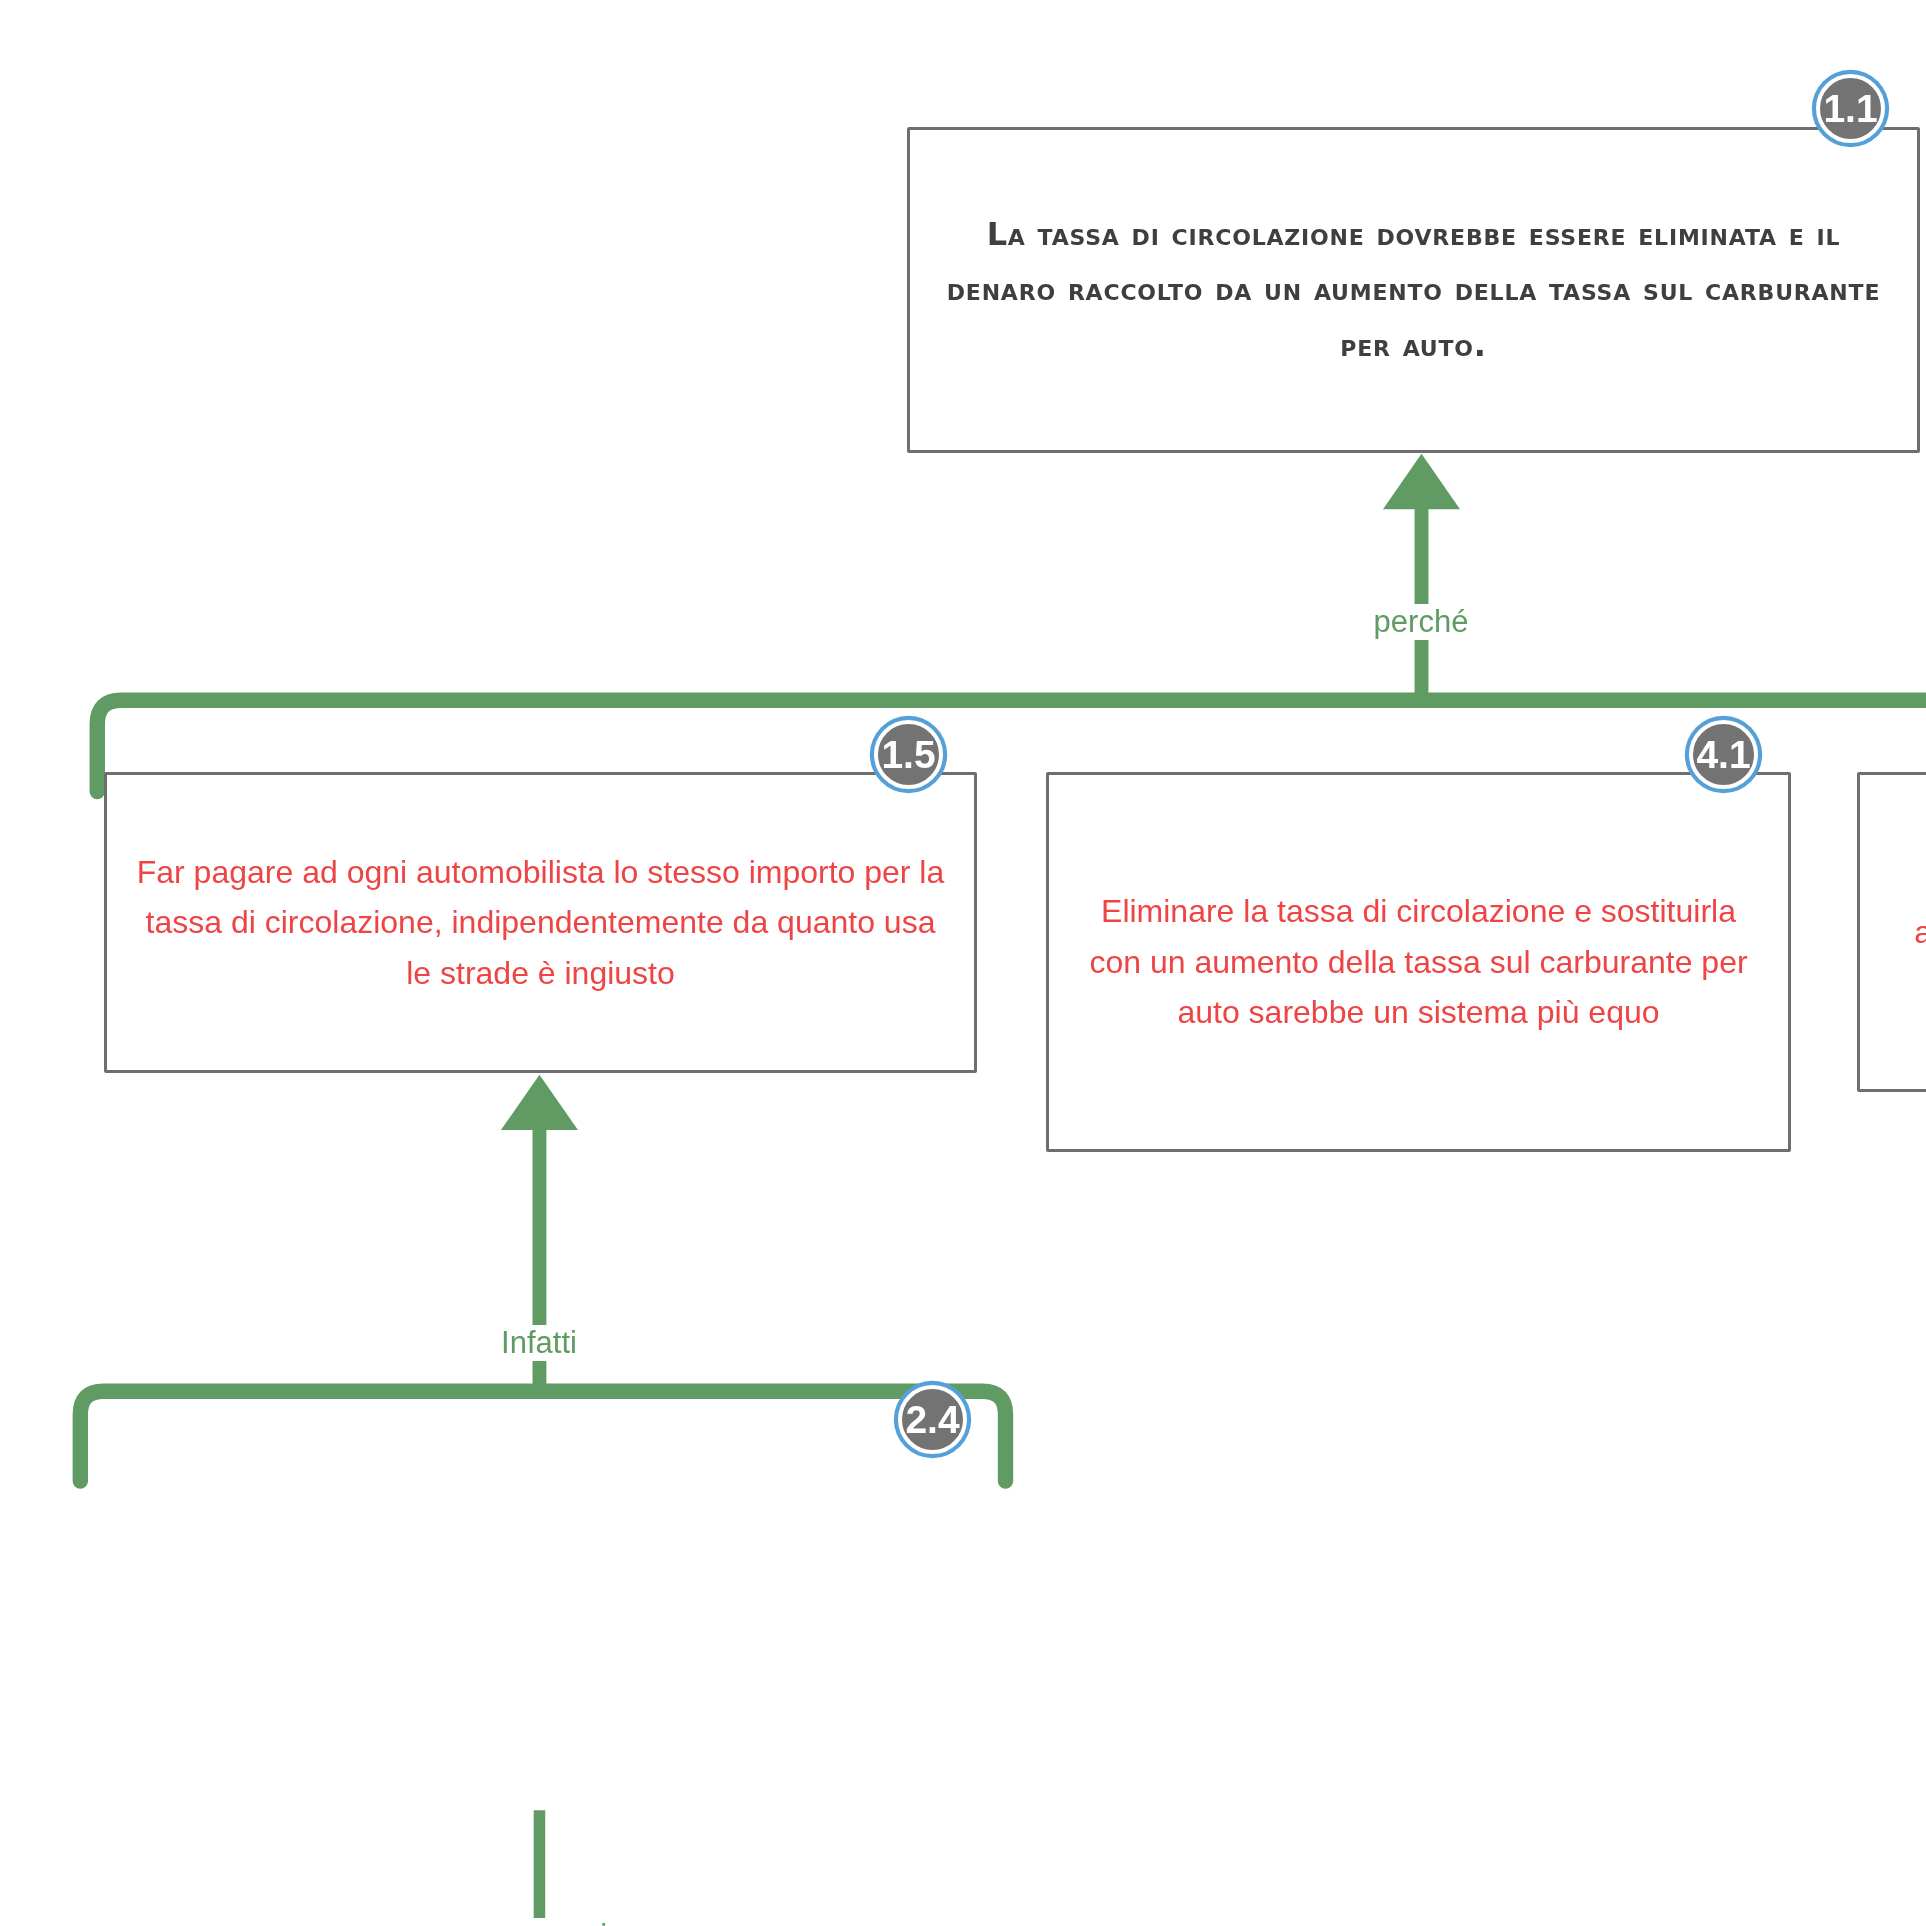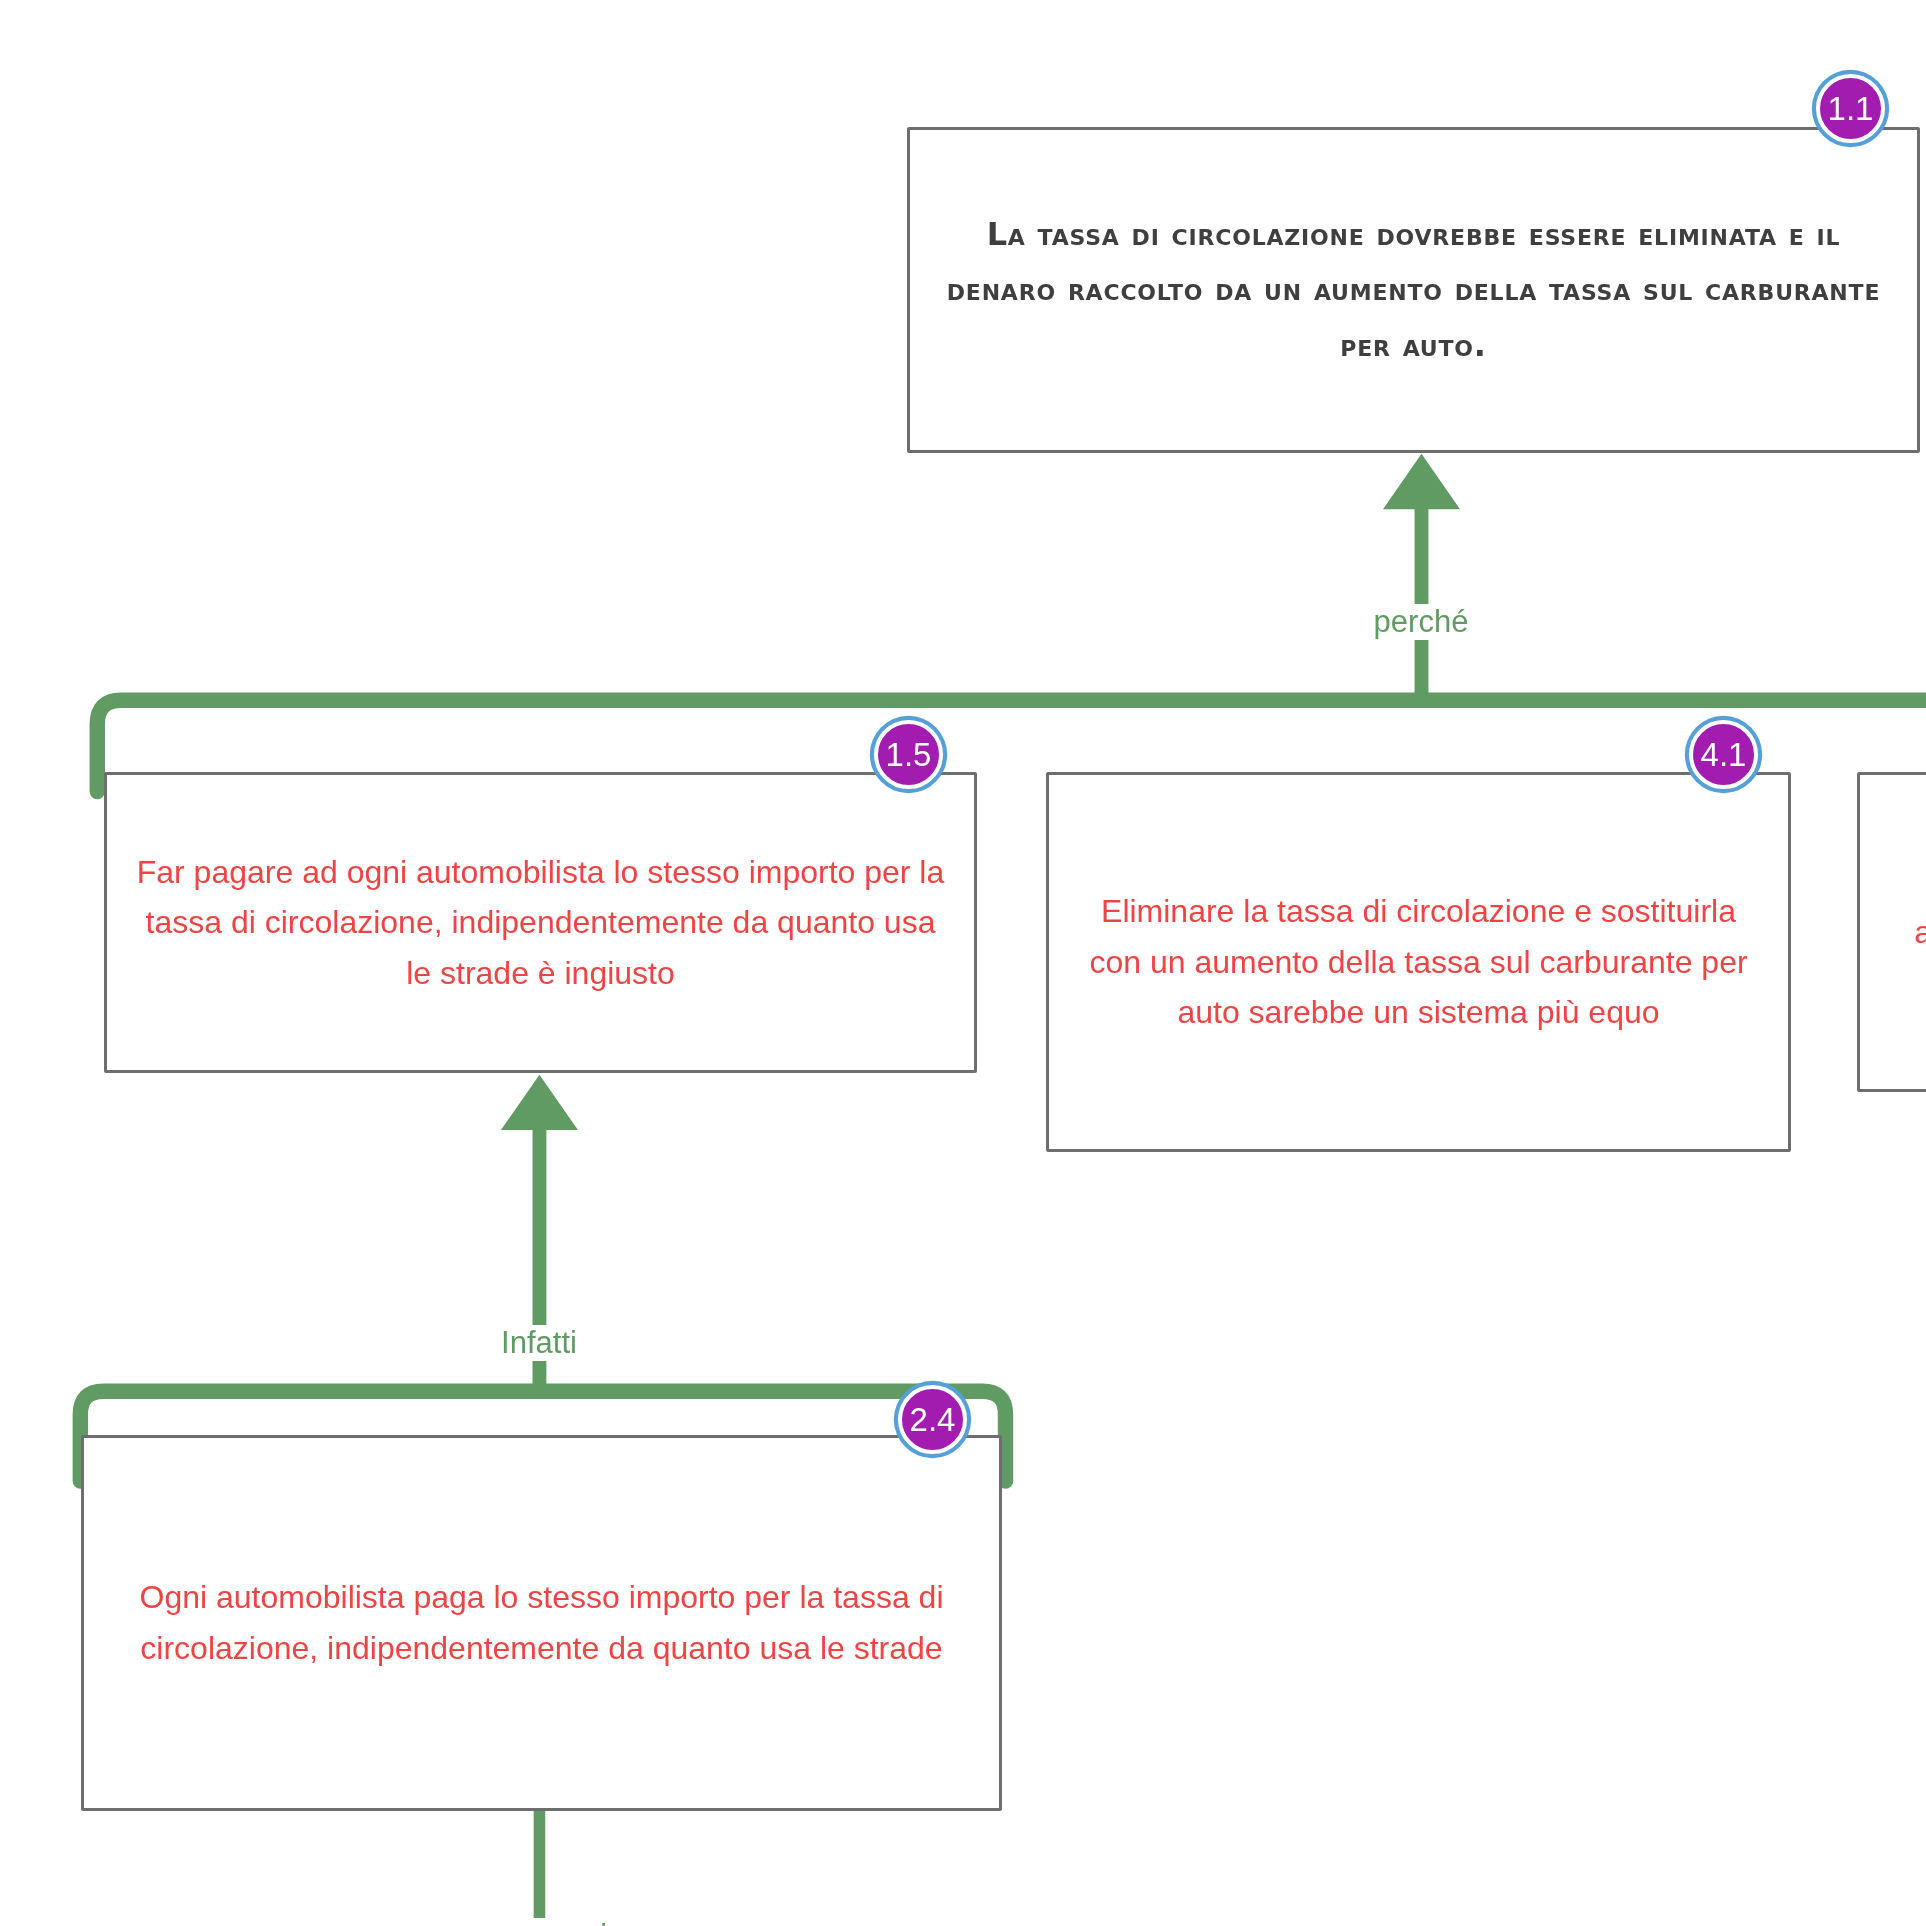--- a/index.html
+++ b/index.html
@@ -63,27 +63,27 @@
     font-weight: normal;
     font-size: 32px;
     color: #ef4444;
   }
   
   .badge {
     position: absolute;
     width: 69px;
     height: 69px;
     border-radius: 50%;
-    background: #a21caf;
+    background: #737373;
     border: 4.2px solid #ffffff;
     box-shadow: 0 0 0 4.2px #56a0d8;
     color: #ffffff;
     font-family: "Liberation Sans", sans-serif;
-    font-weight: normal;
-    font-size: 33px;
+    font-weight: bold;
+    font-size: 39px;
     display: flex;
     align-items: center;
     justify-content: center;
     box-sizing: border-box;
     z-index: 6;
   }
   
   .edge-label {
     position: absolute;
     color: #5f9b62;
@@ -142,19 +142,16 @@
 
   <div class="node reason" style="left:1046px; top:772px; width:745px; height:380px;">
     <span class="node-text">Eliminare la tassa di circolazione e sostituirla con un aumento della tassa sul carburante per auto sarebbe un sistema più equo</span>
   </div>
   <div class="badge" style="left:1689px; top:720px;">4.1</div>
 
   <div class="node reason" style="left:1857px; top:772px; width:874px; height:320px;">
     <span class="node-text">Eliminare la tassa di circolazione e sostituirla con un aumento della tassa sul carburante per auto potrebbe anche portare più entrate</span>
   </div>
 
-  <div class="node reason" style="left:81px; top:1435px; width:921px; height:376px;">
-    <span class="node-text">Ogni automobilista paga lo stesso importo per la tassa di circolazione, indipendentemente da quanto usa le strade</span>
-  </div>
   <div class="badge" style="left:898px; top:1385px;">2.4</div>
 
 </div>
 
 
 </body></html>

